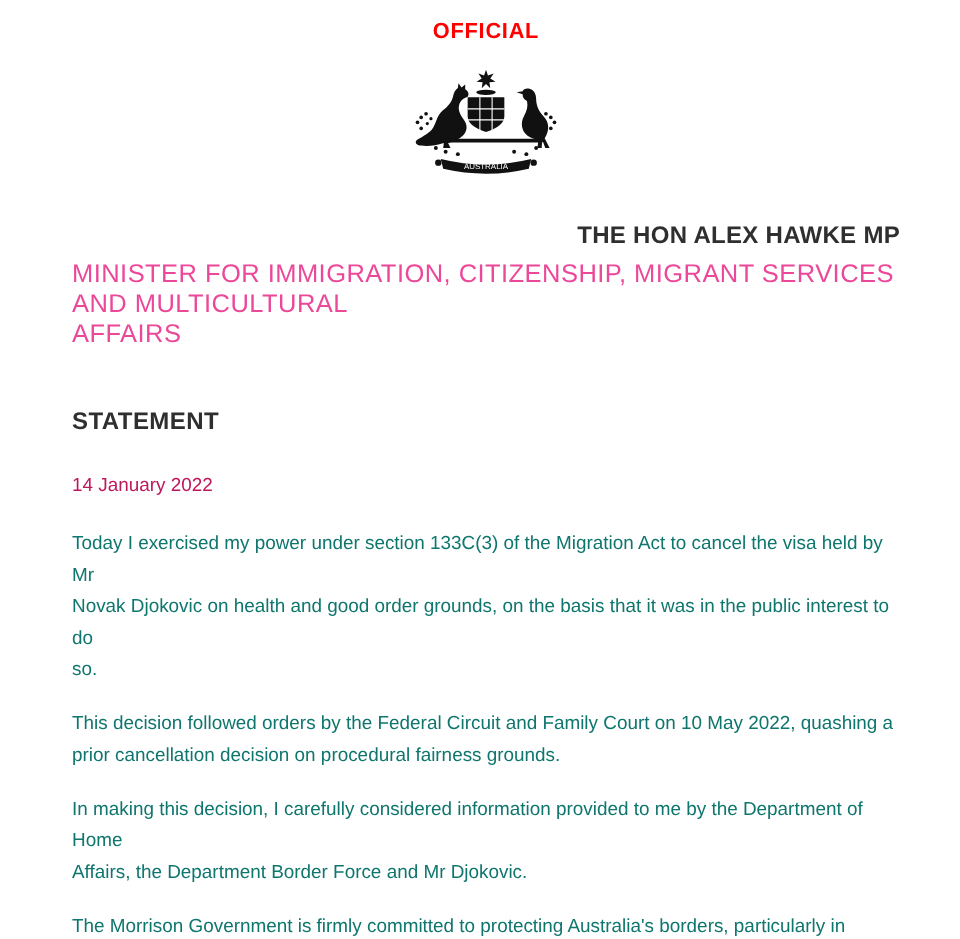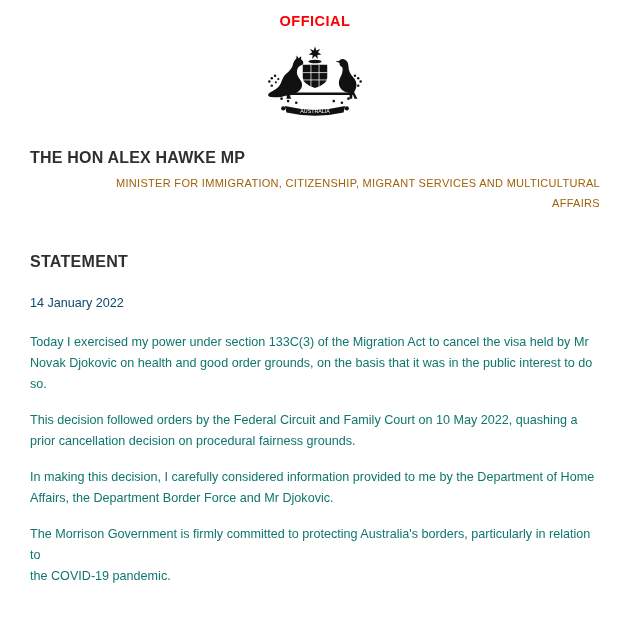--- a/index.html
+++ b/index.html
@@ -12,68 +12,68 @@
     height: 626px;
     overflow: hidden;
     font-family: "Liberation Sans", "DejaVu Sans", sans-serif;
     -webkit-font-smoothing: antialiased;
   }
   .page {
     width: 640px;
     height: 626px;
     background: #ffffff;
     box-sizing: border-box;
-    padding: 12px 40px 0 30px;
+    padding: 12px 40px 0 48px;
   }
   .official-label {
     text-align: center;
     color: #ff0000;
     font-weight: bold;
     font-size: 14.5px;
     letter-spacing: 0.5px;
     line-height: 18px;
   }
   .arms-wrap {
     margin-top: 12px;
     text-align: center;
     line-height: 0;
   }
   .arms-wrap svg { display: inline-block; }
   .minister-name {
     margin-top: 22px;
-    text-align: left;
+    text-align: right;
     font-weight: bold;
     font-size: 16px;
     color: #2f2f2f;
     line-height: 20px;
     letter-spacing: 0.2px;
   }
   .minister-title {
     margin-top: 5px;
-    text-align: right;
-    font-size: 11px;
-    color: #a16207;
+    text-align: left;
+    font-size: 17px;
+    color: #ec4899;
     line-height: 20px;
     letter-spacing: 0.3px;
     white-space: pre-line;
   }
   .statement-title {
     margin-top: 40px;
     text-align: left;
     font-weight: bold;
     font-size: 16px;
     color: #2f2f2f;
     line-height: 18px;
     letter-spacing: 0.3px;
   }
   .date-line {
     margin-top: 22px;
     margin-bottom: 18px;
     font-size: 12.6px;
-    color: #0c4a6e;
+    color: #be185d;
     line-height: 21px;
   }
   .body-paragraph {
     margin: 0 0 15px 0;
     font-size: 12.6px;
     color: #0f766e;
     line-height: 21px;
     white-space: pre-line;
   }
 </style>

